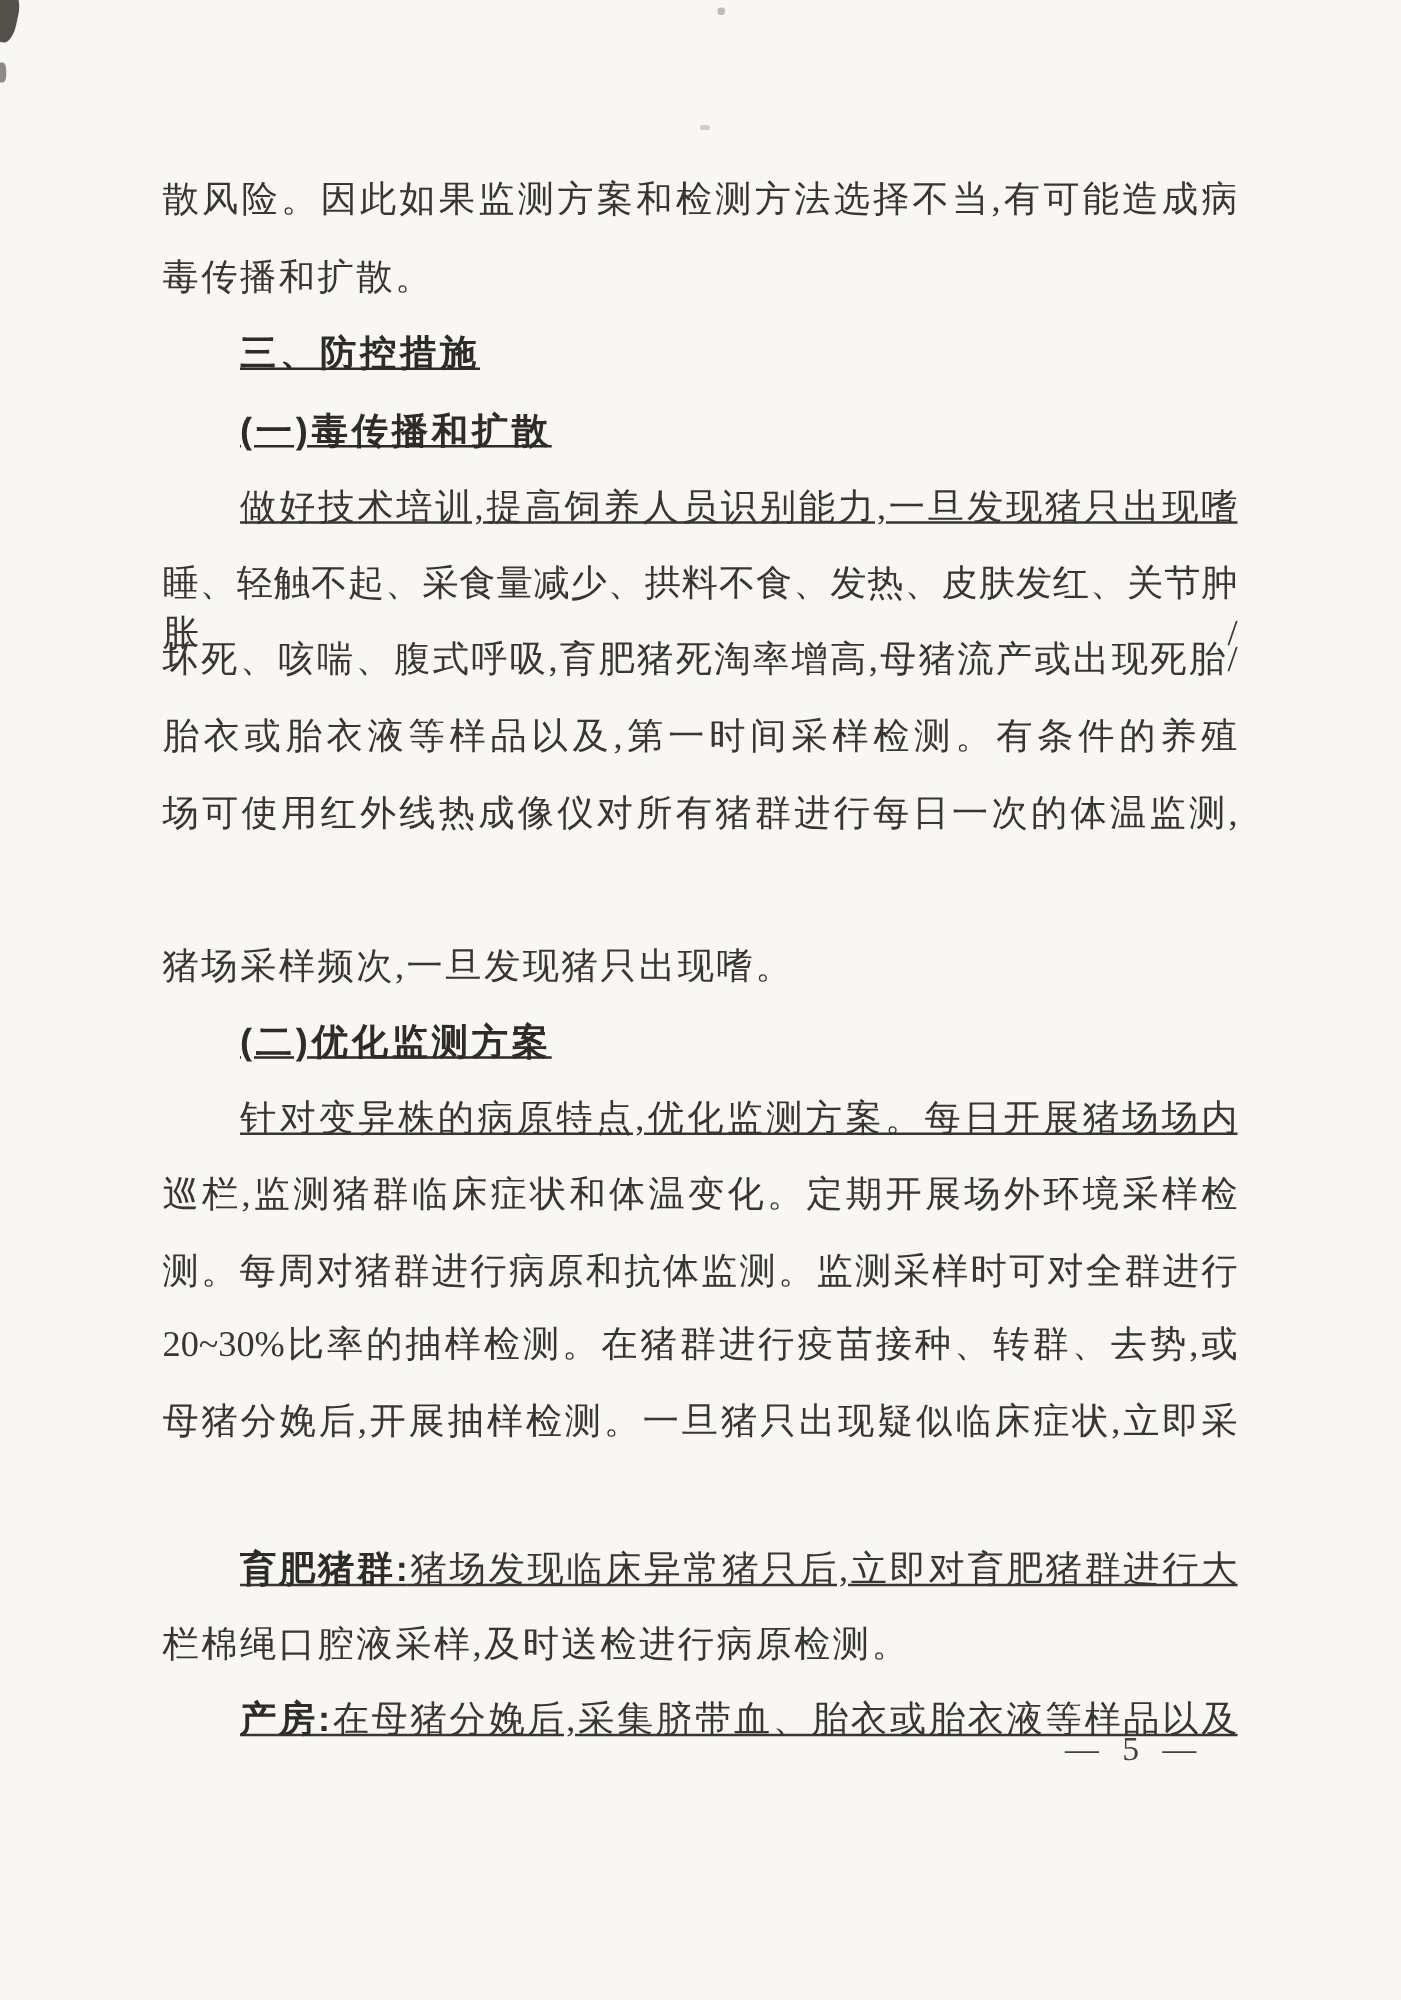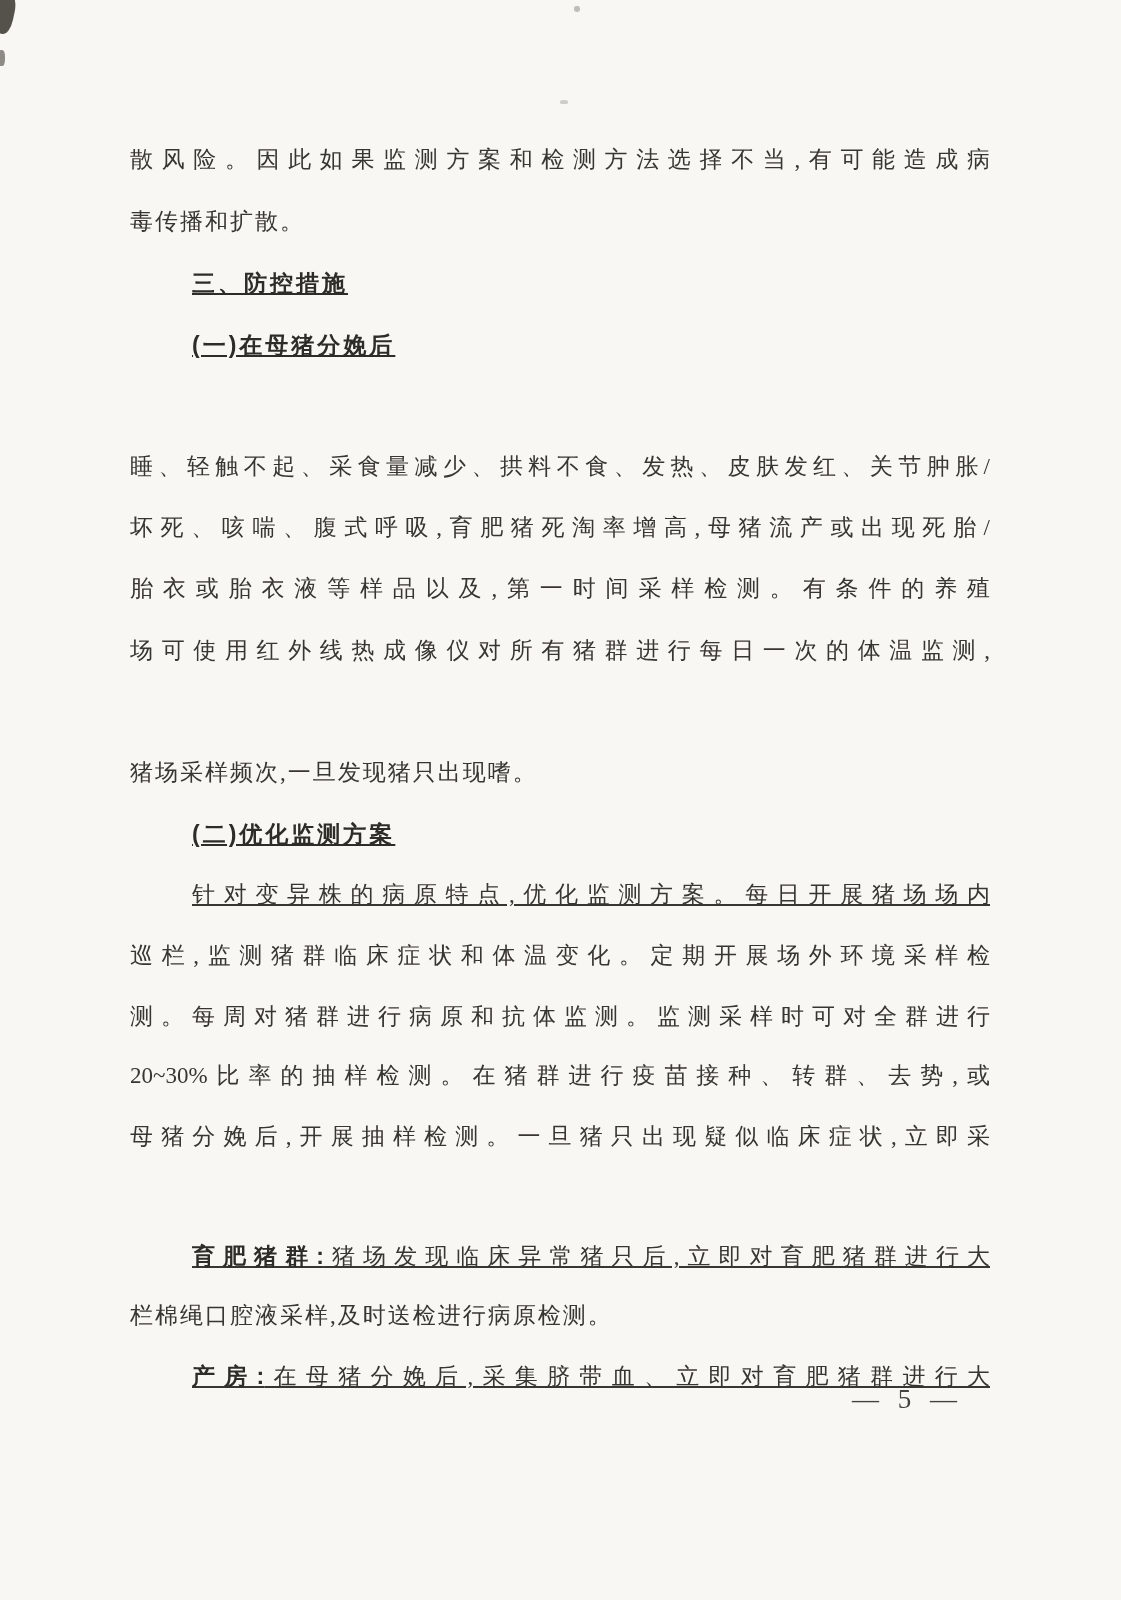--- a/index.html
+++ b/index.html
@@ -15,21 +15,21 @@
     background: #f8f7f3;
     overflow: hidden;
     font-family: "Liberation Serif", "DejaVu Serif", serif;
     color: #383632;
   }
   .line {
     position: absolute;
     left: 130px;
     width: 860px;
     height: 42px;
-    font-size: 23px;
+    font-size: 29px;
     line-height: 40px;
     letter-spacing: 2px;
     white-space: normal;
   }
   .line.indent {
     left: 192px;
     width: 798px;
     text-decoration: underline;
   }
   .line.justify {
@@ -72,38 +72,39 @@
 <div class="page">
 
   <div class="artifact a1"></div>
   <div class="artifact a2"></div>
   <div class="artifact a3"></div>
   <div class="artifact a4"></div>
 
   <div class="line justify" style="top:140px">散风险。因此如果监测方案和检测方法选择不当,有可能造成病</div>
   <div class="line" style="top:202px">毒传播和扩散。</div>
   <div class="line heading indent" style="top:263px">三、防控措施</div>
-  <div class="line heading indent" style="top:325px">(一)在母猪分娩后</div>
+  <div class="line heading indent" style="top:325px">(一)毒传播和扩散</div>
+  <div class="line justify indent" style="top:386px">做好技术培训,提高饲养人员识别能力,一旦发现猪只出现嗜</div>
   <div class="line justify" style="top:447px">睡、轻触不起、采食量减少、拱料不食、发热、皮肤发红、关节肿胀/</div>
   <div class="line justify" style="top:508px">坏死、咳喘、腹式呼吸,育肥猪死淘率增高,母猪流产或出现死胎/</div>
   <div class="line justify" style="top:569px">胎衣或胎衣液等样品以及,第一时间采样检测。有条件的养殖</div>
   <div class="line justify" style="top:631px">场可使用红外线热成像仪对所有猪群进行每日一次的体温监测,</div>
   <div class="line" style="top:753px">猪场采样频次,一旦发现猪只出现嗜。</div>
   <div class="line heading indent" style="top:814px">(二)优化监测方案</div>
   <div class="line justify" style="top:936px">巡栏,监测猪群临床症状和体温变化。定期开展场外环境采样检</div>
   <div class="line justify indent" style="top:875px">针对变异株的病原特点,优化监测方案。每日开展猪场场内</div>
   <div class="line justify" style="top:997px">测。每周对猪群进行病原和抗体监测。监测采样时可对全群进行</div>
   <div class="line justify" style="top:1056px">20~30%比率的抽样检测。在猪群进行疫苗接种、转群、去势,或</div>
   <div class="line justify" style="top:1117px">母猪分娩后,开展抽样检测。一旦猪只出现疑似临床症状,立即采</div>
 
   <div class="line justify indent" style="top:1236px">
     <span class="lead">育肥猪群:</span><span>猪场发现临床异常猪只后,立即对育肥猪群进行大</span>
   </div>
 
   <div class="line" style="top:1296px">栏棉绳口腔液采样,及时送检进行病原检测。</div>
 
   <div class="line justify indent" style="top:1356px">
-    <span class="lead">产房:</span><span>在母猪分娩后,采集脐带血、立即对育肥猪群进行大</span>
+    <span class="lead">产房:</span><span>在母猪分娩后,采集脐带血、胎衣或胎衣液等样品以及</span>
   </div>
 
   <div class="page-number">— 5 —</div>
 
 </div>
 
 </body></html>

